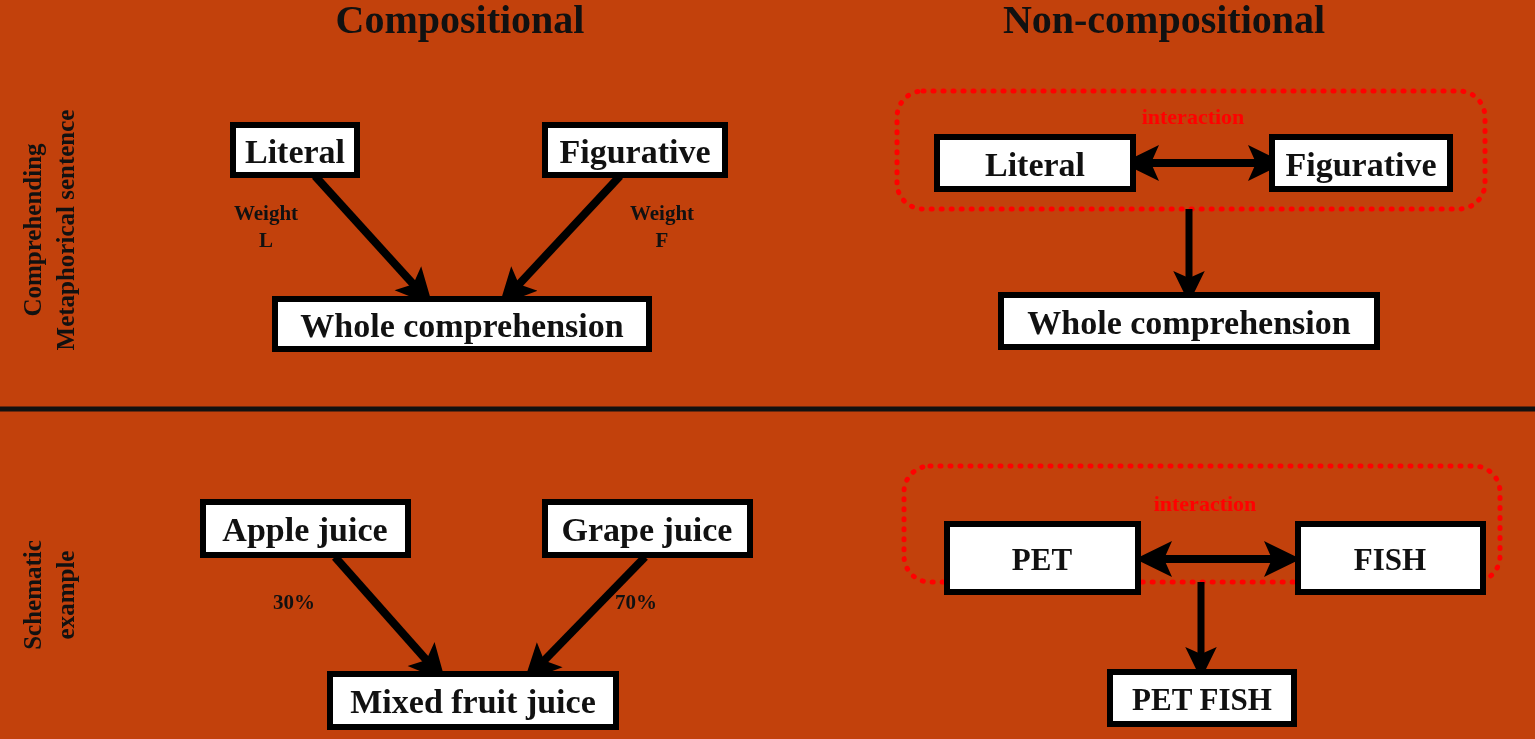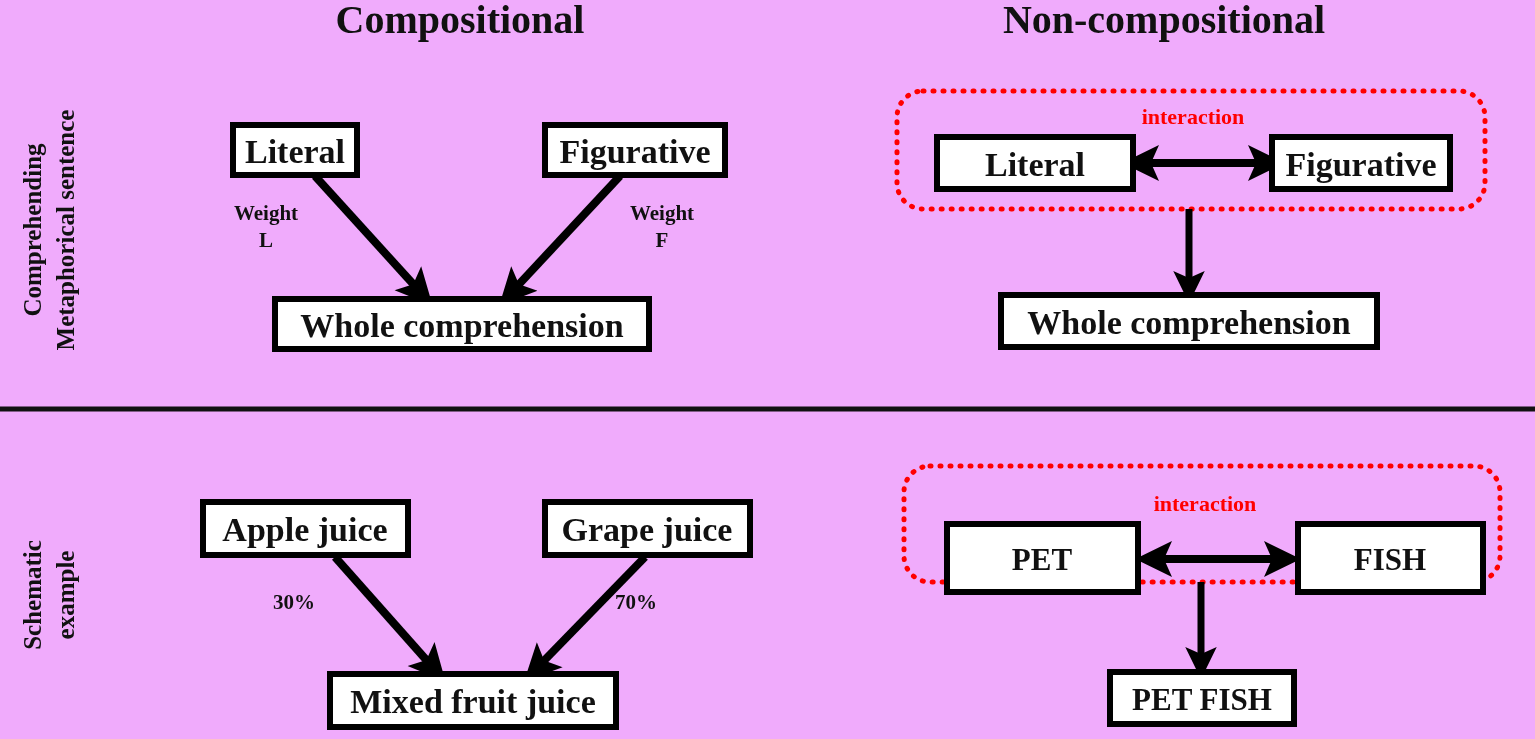--- a/index.html
+++ b/index.html
@@ -7,21 +7,21 @@
     padding: 0;
     background: #ffffff;
   }
   body {
     font-family: "Liberation Serif", "DejaVu Serif", serif;
   }
   #figure {
     position: relative;
     width: 1535px;
     height: 739px;
-    background: #f0abfc;
+    background: #c2410c;
     overflow: hidden;
   }
   #figure svg {
     position: absolute;
     top: 0;
     left: 0;
     width: 1535px;
     height: 739px;
   }
   .col-title {

